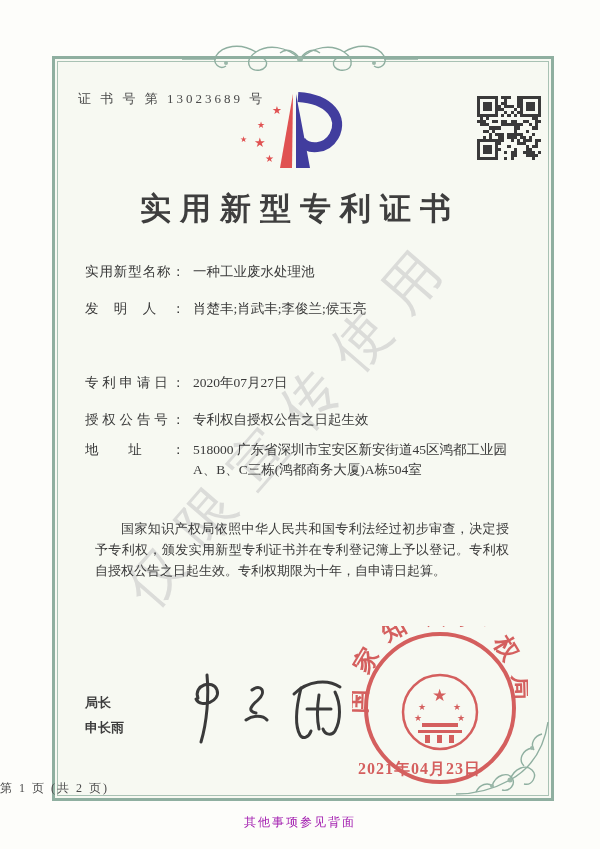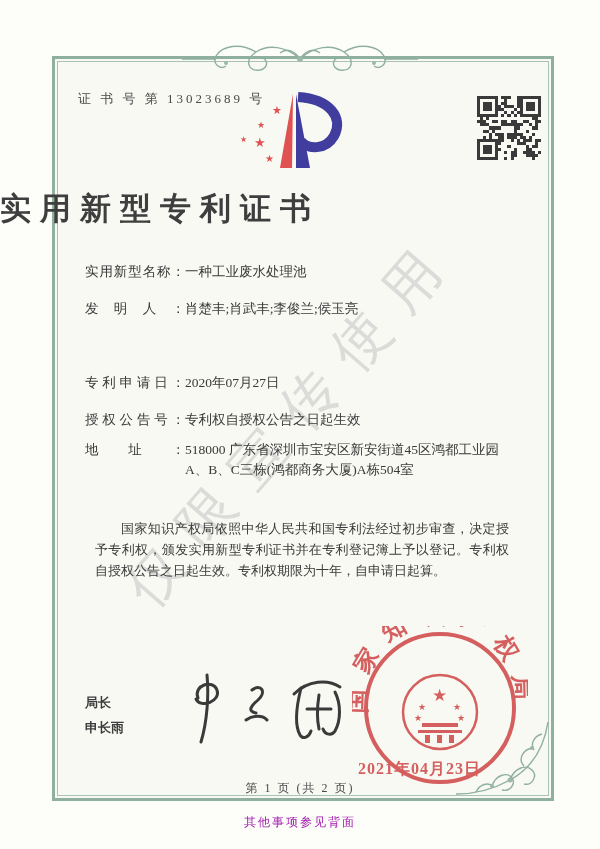--- a/index.html
+++ b/index.html
@@ -9,34 +9,34 @@
          border:3px solid #8fafa0;background:#f7f9f2;}
   .frame-inner{position:absolute;inset:2px;border:1px solid #a9c2b4;}
   .watermark{position:absolute;left:138px;top:560px;z-index:1;
              transform:rotate(-49deg);transform-origin:left center;
              font-size:56px;letter-spacing:22px;color:#c9c9c9;opacity:.6;
              white-space:nowrap;font-family:"Liberation Serif",serif;}
   .content{position:absolute;inset:0;z-index:2;}
   .cert-no{position:absolute;left:78px;top:90px;font-size:13px;letter-spacing:3px;color:#4a4a4a;}
   .logo{position:absolute;left:232px;top:84px;}
   .qr{position:absolute;left:477px;top:96px;width:64px;height:64px;}
-  .title{position:absolute;left:0;right:0;top:188px;
+  .title{position:absolute;left:0;right:0;top:188px;text-align:center;
          font-size:31px;font-weight:bold;letter-spacing:9px;color:#3e3e3e;}
   .fieldrow{position:absolute;left:85px;width:445px;font-size:13.5px;color:#3a3a3a;line-height:20px;}
   .flabel{display:inline-block;width:100px;text-align:justify;text-align-last:justify;vertical-align:top;}
-  .fvalue{display:inline-block;width:330px;vertical-align:top;}
+  .fvalue{display:inline-block;width:330px;vertical-align:top;margin-left:8px;}
   .grant2{position:absolute;left:330px;top:0;white-space:nowrap;}
   .paras{position:absolute;left:83px;top:506px;width:438px;font-size:13px;
          line-height:21px;color:#3a3a3a;text-align:justify;}
   .paras p{margin:12px;text-indent:2em;}
   .sigblock{position:absolute;left:85px;top:690px;font-family:"Liberation Sans","DejaVu Sans",sans-serif;
             font-size:13px;font-weight:bold;color:#3c3c3c;line-height:25px;}
   .signature{position:absolute;left:168px;top:668px;z-index:3;}
   .seal{position:absolute;left:352px;top:626px;z-index:4;opacity:.88;}
-  .page-num{position:absolute;left:0;right:0;top:780px;text-align:center;
+  .page-num{position:absolute;left:0;right:0;top:780px;text-align:left;
             font-size:12px;letter-spacing:2px;color:#4a4a4a;}
   .back-note{position:absolute;left:0;right:0;top:814px;text-align:center;
              font-size:12px;letter-spacing:2px;color:#a21caf;}
   .ornament-top{position:absolute;left:182px;top:38px;z-index:2;}
   .ornament-corner{position:absolute;left:452px;top:718px;z-index:2;}
 </style>
 </head>
 <body>
 
 <div class="page">

